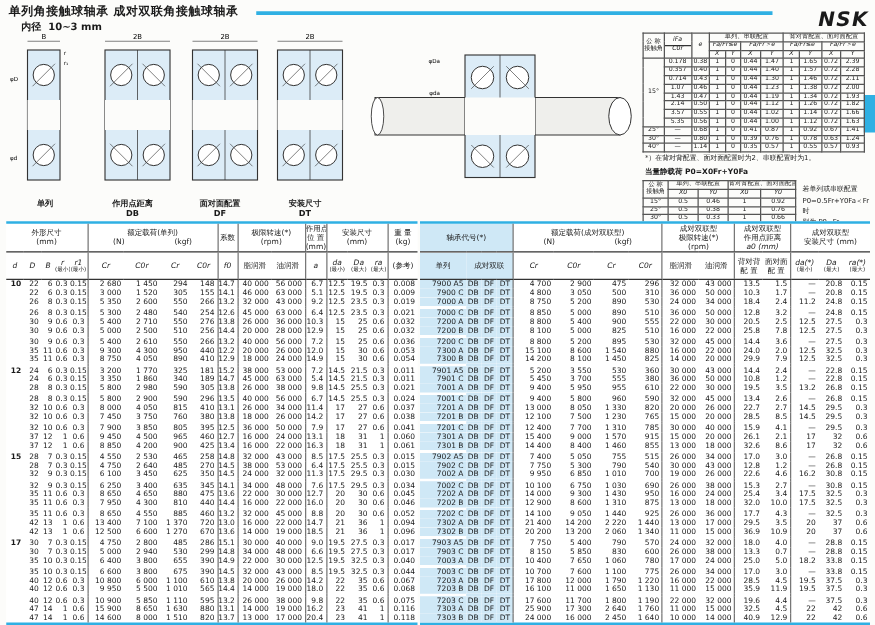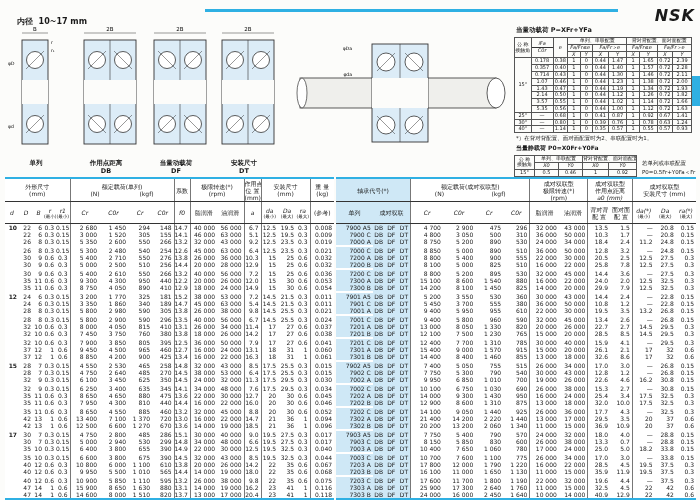--- a/index.html
+++ b/index.html
@@ -46,22 +46,23 @@
   td.code{text-align:left;padding-left:2px;background:#cfe8f6;}
   td.bg{background:#cfe8f6;text-align:center;padding:0;}
   th.bgh{background:#cfe8f6;}
   svg text{font-family:"DejaVu Sans",sans-serif;}
 </style>
 </head>
 <body>
 
 <div class="page">
 
+  <div class="abs title">单列角接触球轴承  成对双联角接触球轴承</div>
   <div class="abs subtitle">
-    <span>内径</span>&nbsp;&nbsp;<span>10~17 mm</span>
+    <span>内径</span>&nbsp;&nbsp;<span>10~3 mm</span>
   </div>
   <div class="abs rule"></div>
   <div class="abs brand">NSK</div>
   <div class="abs edgetab"></div>
 
   <svg class="abs" style="left:4px;top:24px;" width="506" height="136" viewBox="0 0 506 136">
 
     <g transform="translate(18,16)">
       <line x1="0" y1="-7" x2="26" y2="-7" stroke="#555" stroke-width="0.6"></line>
       <text x="13" y="-9" font-size="5.5" text-anchor="middle">B</text>
@@ -147,30 +148,29 @@
 
   <div class="abs cap" style="left:10px;width:52px;">
     <div>单列</div>
       <div></div>
   </div>
   <div class="abs cap" style="left:74px;width:64px;">
     <div>作用点距离</div>
       <div>DB</div>
   </div>
   <div class="abs cap" style="left:144px;width:64px;">
-    <div>当量动载荷</div>
+    <div>面对面配置</div>
       <div>DF</div>
   </div>
   <div class="abs cap" style="left:212px;width:64px;">
     <div>安装尺寸</div>
       <div>DT</div>
   </div>
 
   <div class="abs eqpanel">
-    <div class="eqtitle">当量动载荷 P=XFr+YFa</div>
     <table class="mini">
       <colgroup>
           <col style="width:16px">
           <col style="width:21px">
           <col style="width:14px">
         <col style="width:12px">
           <col style="width:12px">
           <col style="width:15px">
           <col style="width:18px">
         <col style="width:12px">

